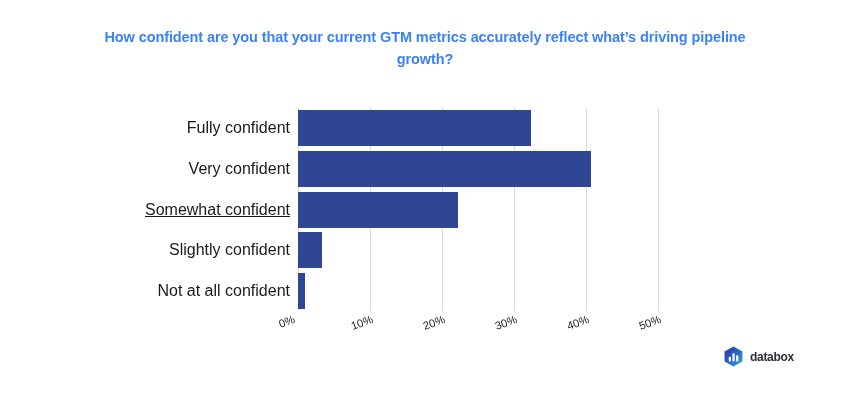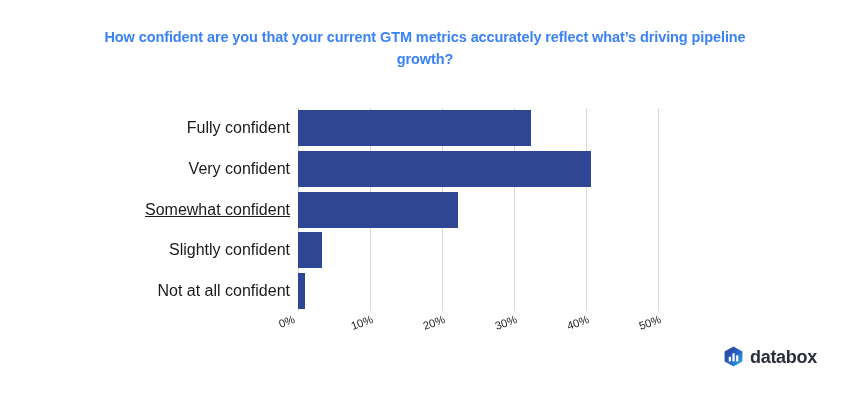--- a/index.html
+++ b/index.html
@@ -109,21 +109,21 @@
     display: flex;
     align-items: center;
     gap: 6px;
   }
   .logo-mark {
     width: 21px;
     height: 21px;
     display: block;
   }
   .logo-word {
-    font-size: 18px;
+    font-size: 12px;
     font-weight: bold;
     color: #2b2f3a;
     letter-spacing: -0.3px;
     line-height: 1;
   }
 </style>
 </head>
 <body>
 
 <div class="chart-title">How confident are you that your current GTM metrics accurately reflect what’s driving pipeline growth?</div>

